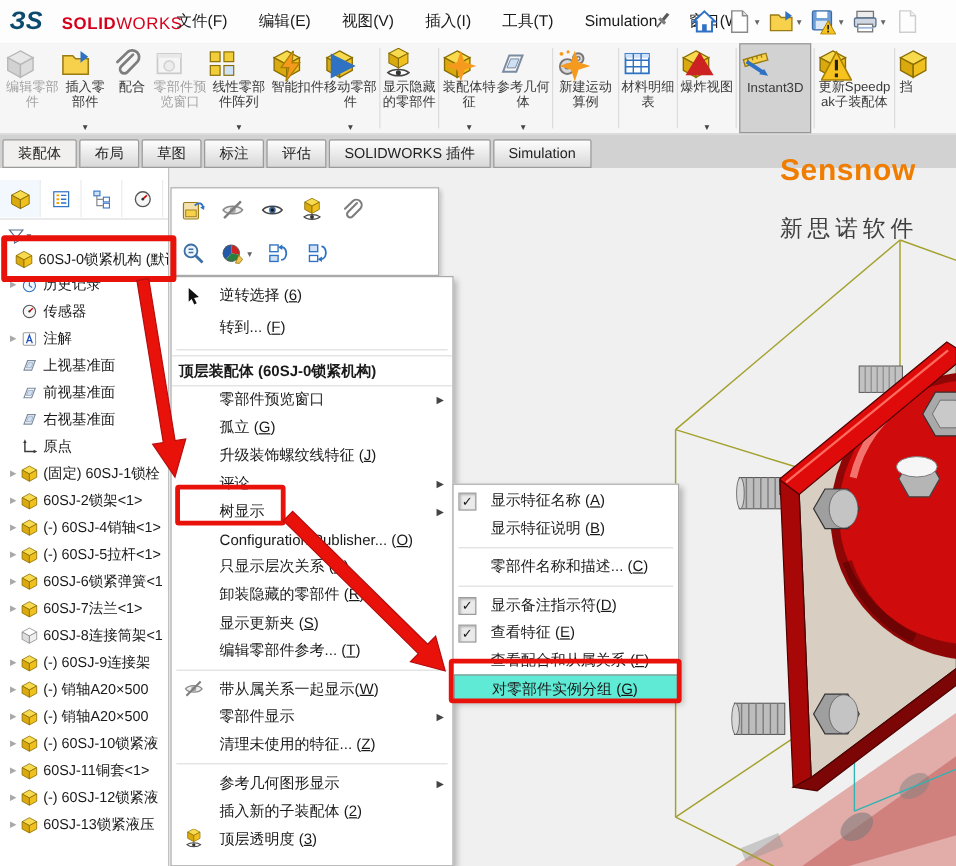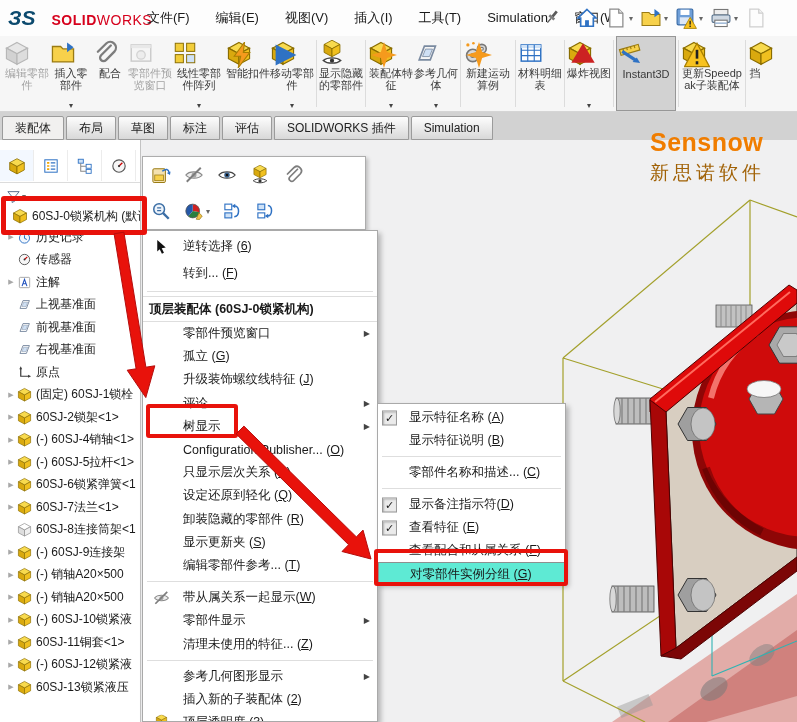--- a/index.html
+++ b/index.html
@@ -40,21 +40,21 @@
   #tabbar{position:absolute;left:0;top:112px;width:797px;height:28px;background:#d2d2d2;display:flex;align-items:flex-end;padding-left:2px;box-sizing:border-box;}
   .tab{height:24px;line-height:23px;padding:0 12px;margin-right:2px;font-size:12px;color:#222;
        background:linear-gradient(#fdfdfd,#d8d8d8);border:1px solid #9b9b9b;border-radius:2px 2px 0 0;box-sizing:border-box;}
   .tab.active{background:#f1f0ef;}
 
   
   #main{position:absolute;left:0;top:140px;width:797px;height:582px;background:#f0f0f1;}
   #scene{position:absolute;left:0;top:0;width:797px;height:582px;}
   #brand{position:absolute;left:650px;top:-12px;width:147px;text-align:left;z-index:1;}
   #brand .bname{font-size:25px;font-weight:bold;color:#f07d00;letter-spacing:.5px;}
-  #brand .bsub{font-size:19px;color:#a16207;letter-spacing:4px;margin-top:3px;}
+  #brand .bsub{font-size:19px;color:#404040;letter-spacing:4px;margin-top:21px;}
 
   
   #tree-panel{position:absolute;left:0;top:0;width:141px;height:582px;background:#fff;border-right:1px solid #c3c3c3;z-index:2;box-sizing:border-box;overflow:hidden;}
   #ptabs{margin-top:10px;height:32px;display:flex;border-bottom:1px solid #dcdcdc;}
   .ptab{width:33px;height:31px;display:flex;align-items:center;justify-content:center;border-right:1px solid #ececec;}
   .ptab .ic{width:18px;height:18px;}
   .ptab.active{background:#f3f8ff;}
   #filter-row{height:18px;margin-top:4px;display:flex;align-items:center;padding-left:6px;}
   #filter-row .ic{width:15px;height:15px;}
   #filter-row .qcaret{margin-left:1px;}
@@ -808,23 +808,20 @@
           <span>树显示</span>
           <span class="sub">▶</span>
         </div>
         <div class="mi">
           <span>Configuration Publisher... (<u>O</u>)</span>
         </div>
         <div class="mi">
           <span>只显示层次关系 (<u>P</u>)</span>
         </div>
         <div class="mi">
-          <span>设定还原到轻化 (<u>Q</u>)</span>
-        </div>
-        <div class="mi">
           <span>卸装隐藏的零部件 (<u>R</u>)</span>
         </div>
         <div class="mi">
           <span>显示更新夹 (<u>S</u>)</span>
         </div>
         <div class="mi">
           <span>编辑零部件参考... (<u>T</u>)</span>
         </div>
         <div class="m-sep"></div>
         <div class="mi">

